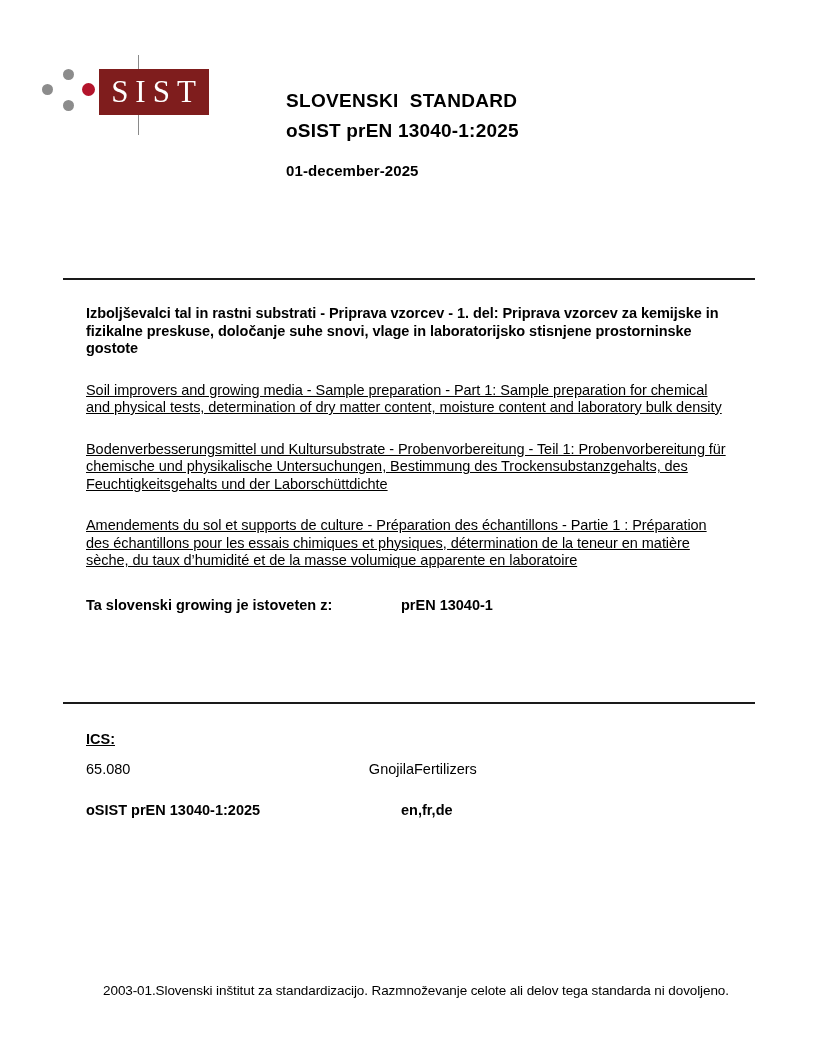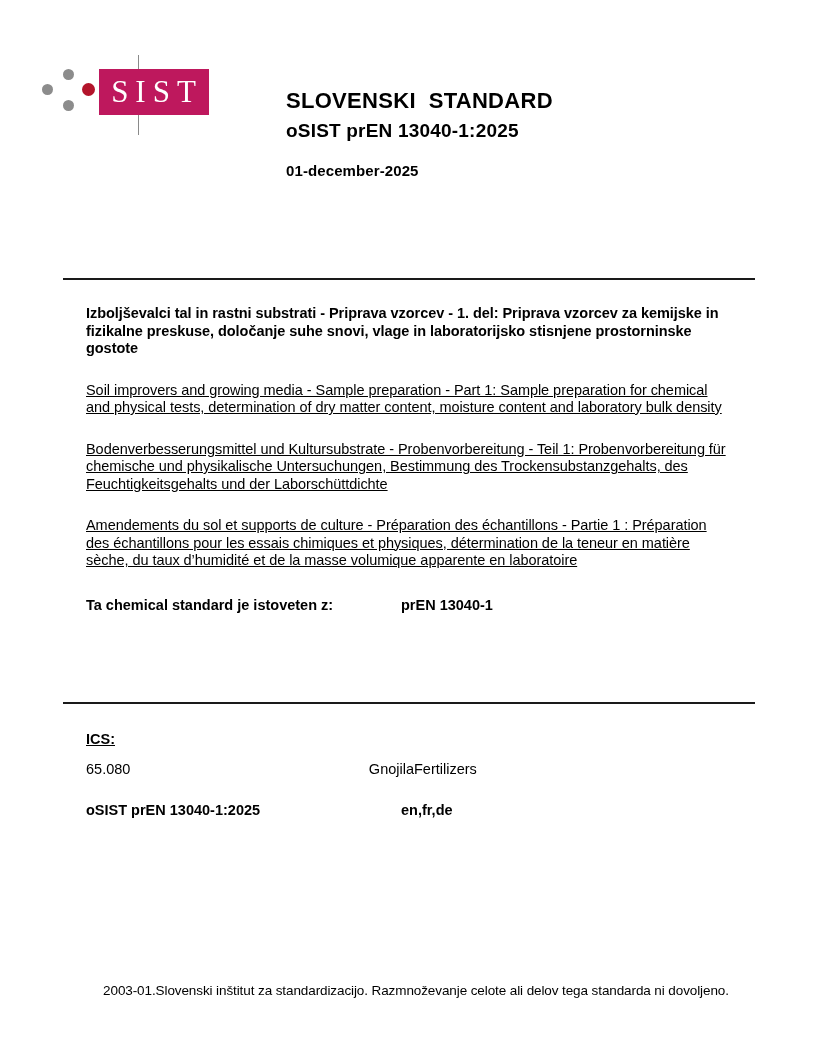--- a/index.html
+++ b/index.html
@@ -63,40 +63,40 @@
   .dot-left   { left: 0px;  top: 15px; width: 11px; height: 11px; }
   .dot-bottom { left: 21px; top: 31px; width: 11px; height: 11px; }
   .dot-red    { left: 40px; top: 14px; width: 13px; height: 13px; background: #b3142b; }
 
   .logo-box {
     position: absolute;
     left: 57px;
     top: 14px;
     width: 110px;
     height: 46px;
-    background: #be185d;
+    background: #7f1d1d;
   }
   .logo-word {
     color: #ffffff;
     font-family: "Liberation Serif", serif;
     font-size: 31px;
     letter-spacing: 7px;
     line-height: 46px;
     text-align: center;
     padding-left: 6px;
   }
 
   .header-texts {
     position: absolute;
     left: 286px;
     top: 88px;
     width: 480px;
   }
   .hdr-line1 {
-    font-size: 22px;
+    font-size: 19px;
     font-weight: bold;
     letter-spacing: 0.3px;
     line-height: 26px;
     white-space: pre;
   }
   .hdr-line2 {
     font-size: 19px;
     font-weight: bold;
     letter-spacing: 0.2px;
     line-height: 26px;
@@ -228,21 +228,21 @@
 
     <div class="title-sl">Izboljševalci tal in rastni substrati - Priprava vzorcev - 1. del:  Priprava vzorcev za kemijske in fizikalne preskuse, določanje suhe snovi, vlage in laboratorijsko stisnjene prostorninske gostote</div>
 
     <div class="title-other">Soil improvers and growing media - Sample preparation - Part 1: Sample preparation for chemical and physical tests, determination of dry matter content, moisture content and laboratory bulk density</div>
 
     <div class="title-other">Bodenverbesserungsmittel und Kultursubstrate - Probenvorbereitung - Teil 1: Probenvorbereitung für chemische und physikalische Untersuchungen, Bestimmung des Trockensubstanzgehalts, des Feuchtigkeitsgehalts und der Laborschüttdichte</div>
 
     <div class="title-other">Amendements du sol et supports de culture - Préparation des échantillons - Partie 1 : Préparation des échantillons pour les essais chimiques et physiques, détermination de la teneur en matière sèche, du taux d’humidité et de la masse volumique apparente en laboratoire</div>
 
     <div class="equiv-row">
-      <div class="equiv-label">Ta chemical standard je istoveten z:</div>
+      <div class="equiv-label">Ta slovenski growing je istoveten z:</div>
       <div class="equiv-value">prEN 13040-1</div>
     </div>
 
   </div>
 
   <div class="ics-block">
 
     <div>
       <span class="ics-heading">ICS:</span>
     </div>

